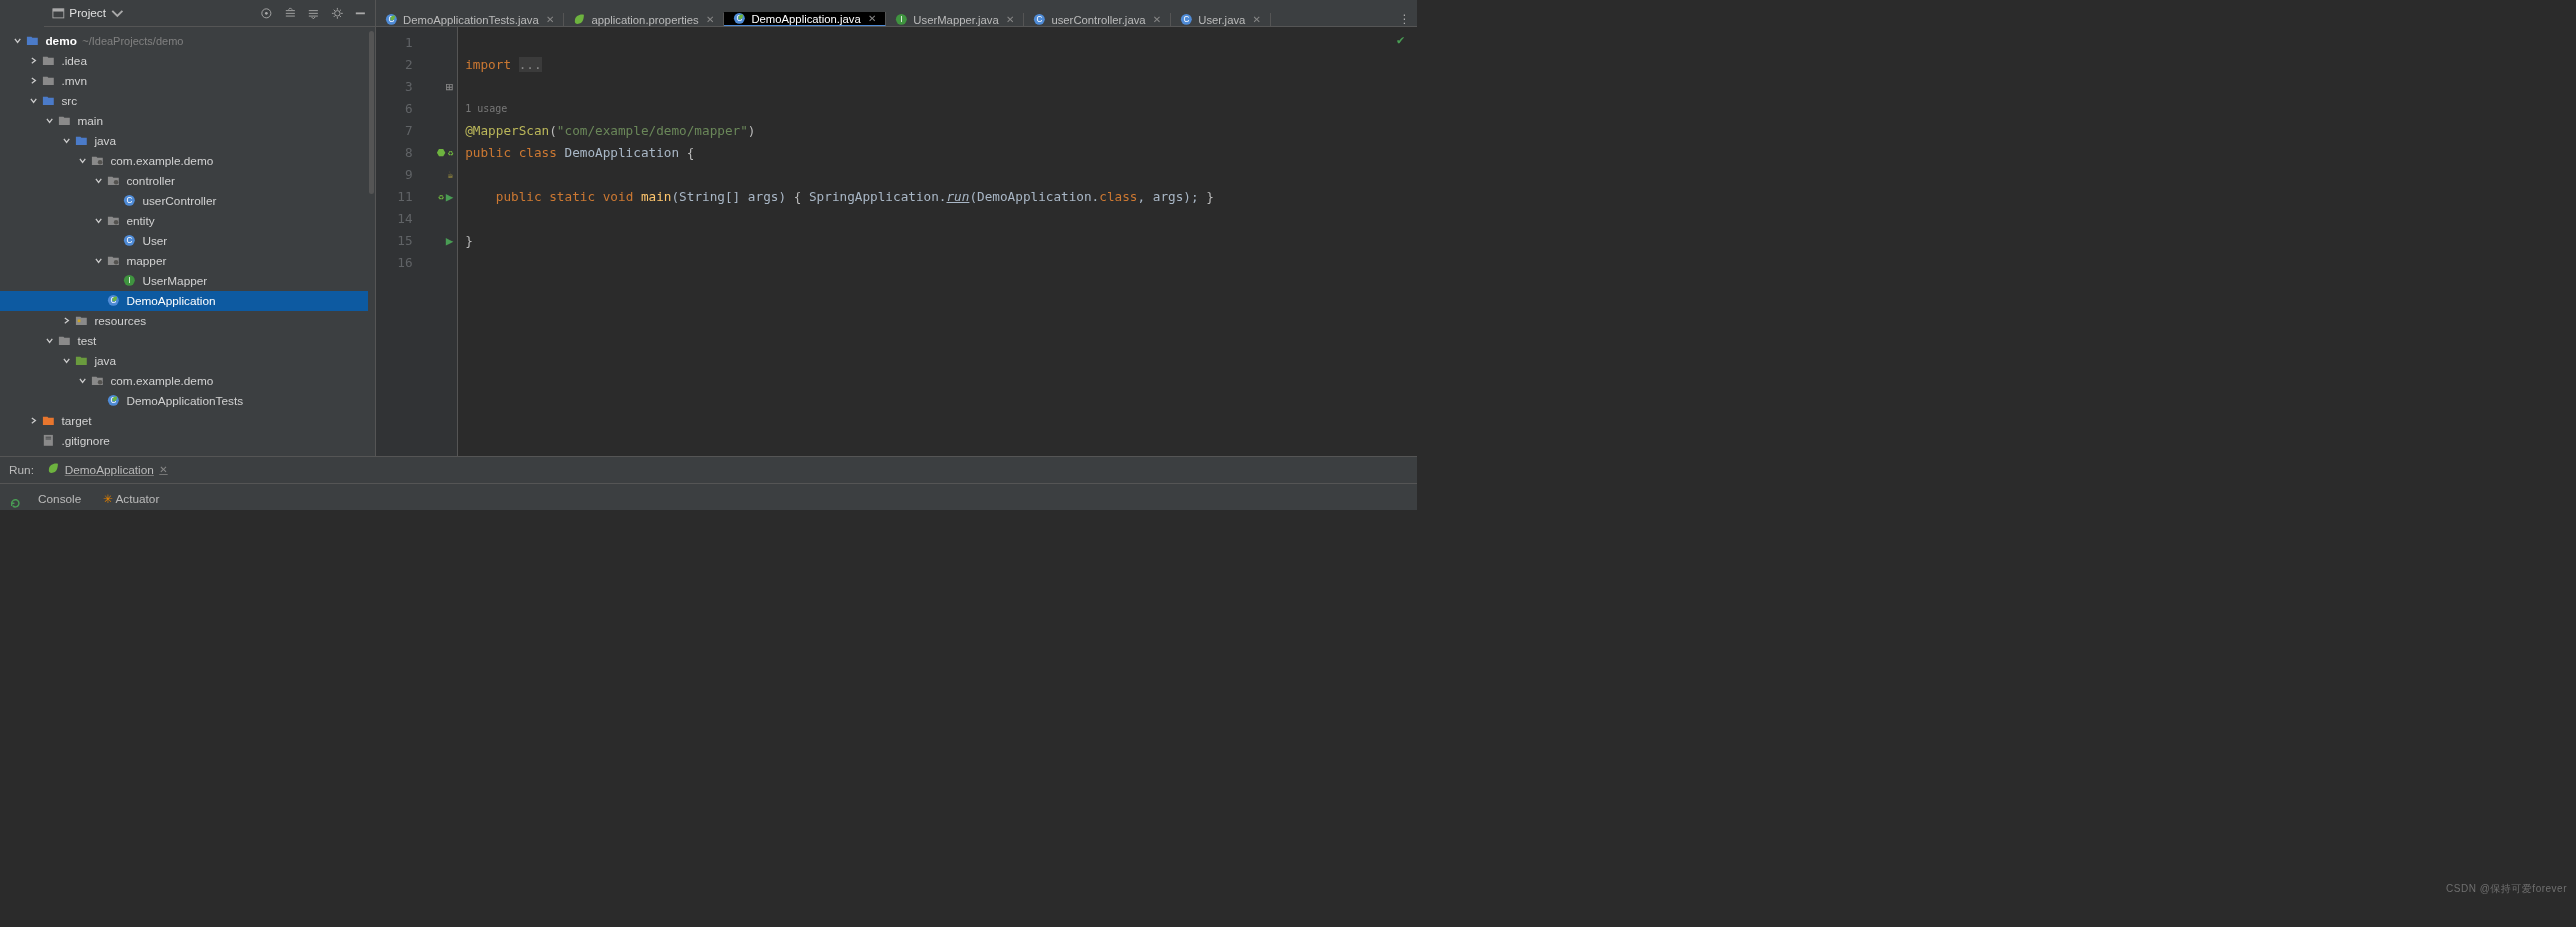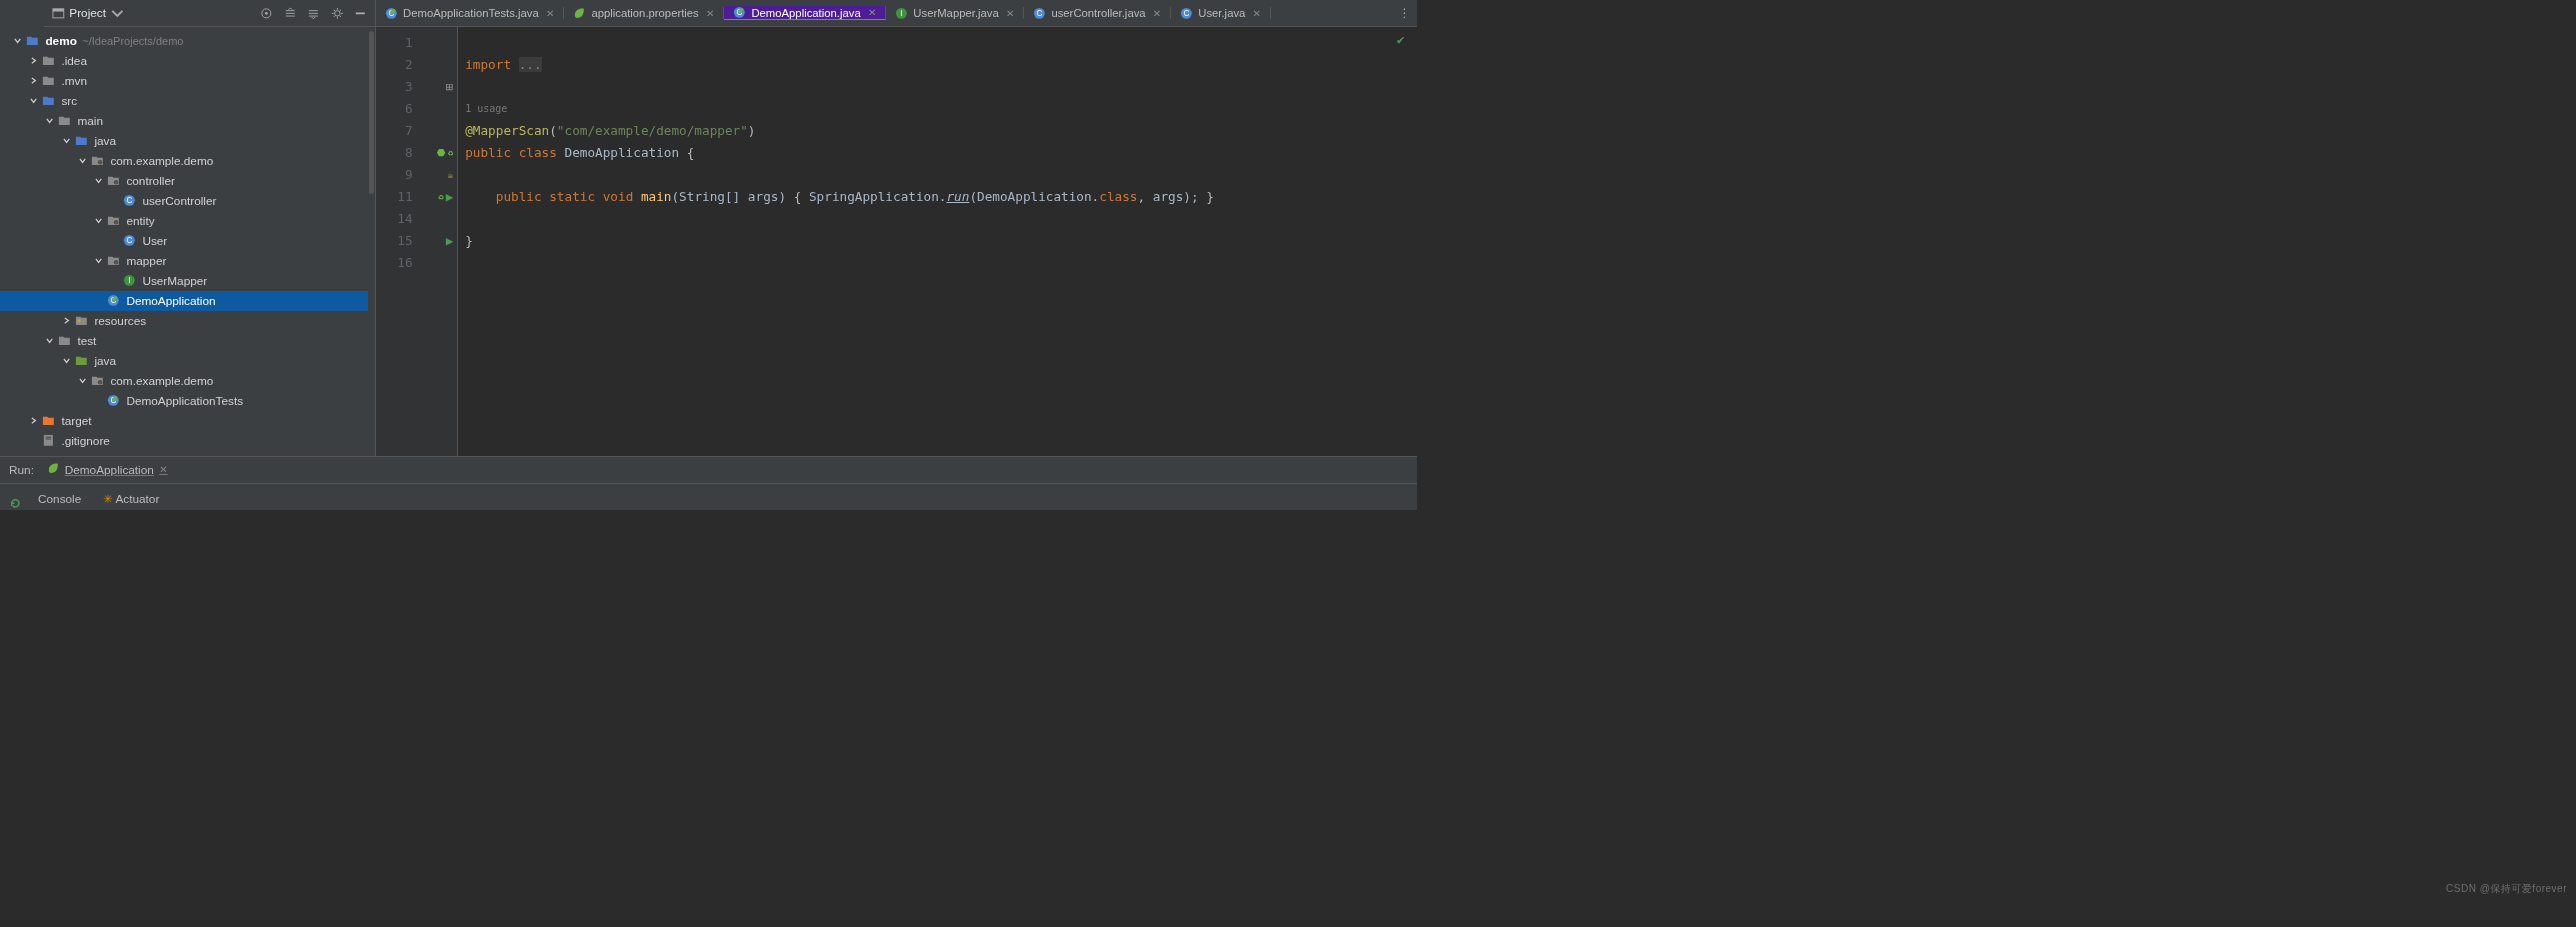--- a/index.html
+++ b/index.html
@@ -59,35 +59,35 @@
 .tree-name.bold { font-weight: bold; color: #fff; }
 .tree-path { color: #808080; margin-left: 5.4px; font-size: 11px; }
 .ico-class-blue circle{ fill:#4f8bd6;} .ico-class-blue text{fill:#fff;}
 .ico-class-green circle{ fill:#3f943f;} .ico-class-green text{fill:#fff;} .spring-leaf{color:#6db33f;}
 
 
 .editor-area { flex: 1; display: flex; flex-direction: column; background: #2b2b2b; overflow: hidden; }
 .tabs {
   height: 27px;
   display: flex;
-  align-items: center;
+  align-items: flex-end;
   background: #3c3f41;
   border-bottom: 0.9px solid #555;
 }
 .tab {
   display: flex;
   align-items: center;
   padding: 0 9px;
   gap: 5.4px;
   border-right: 0.9px solid #555;
   color: #bbb;
   cursor: pointer;
   font-size: 11.3px;
 }
-.tab.active { background: #4c1d95; color: #fff; border-bottom: 1.8px solid #4f8bd6; }
+.tab.active { background: #000000; color: #fff; border-bottom: 1.8px solid #4f8bd6; }
 .tab-icon { width: 12.7px; height: 12.7px; display: inline-flex; align-items: center; justify-content: center; }
 .tab-close { color: #888; font-size: 10px; margin-left: 1.8px; }
 .tabs-overflow { margin-left: auto; width: 25px; display:flex; align-items:center; justify-content:center; color:#aaa; cursor:pointer; }
 
 .editor-body { flex: 1; display: flex; font-family: Consolas, Menlo, monospace; font-size: 12.7px; position: relative; }
 .line-numbers {
   width: 42px;
   background: #313335;
   color: #606366;
   text-align: right;

